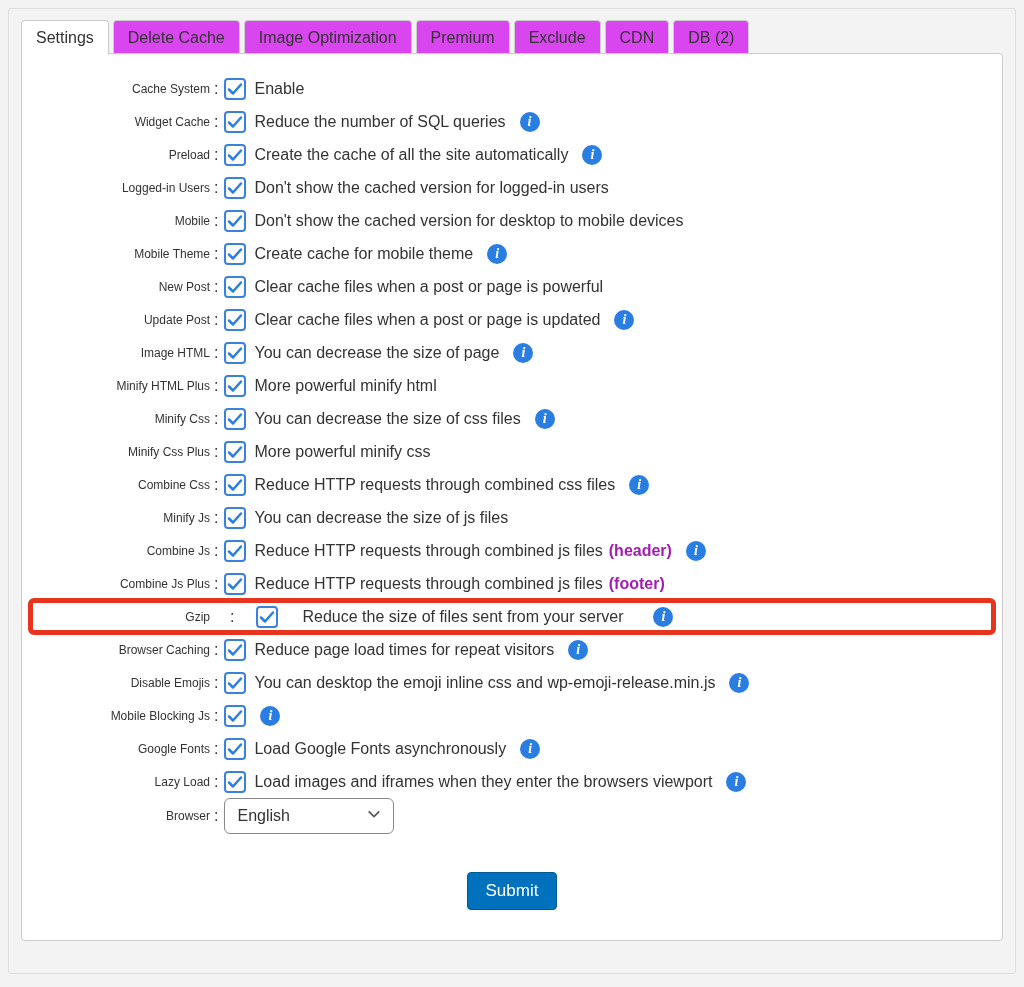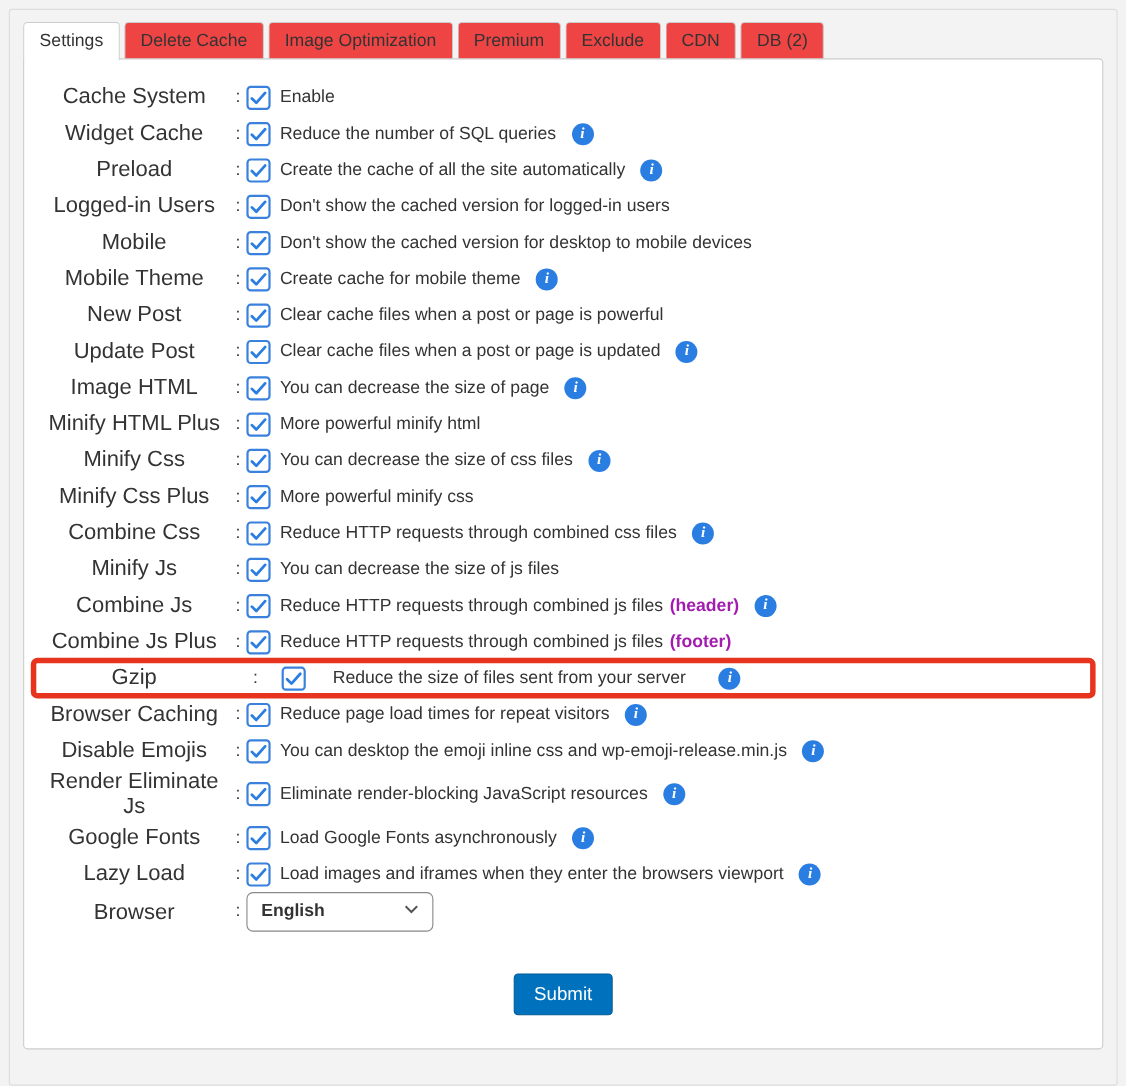--- a/index.html
+++ b/index.html
@@ -18,21 +18,21 @@
     padding: 10px 12px 31px;
     width: 1008px;
     margin: 0 auto;
   }
   .tabs {
     display: flex;
     gap: 4px;
     flex-wrap: wrap;
   }
   .tab {
-    background: #ef4444;
+    background: #d946ef;
     border: 1px solid #ccc;
     border-bottom: none;
     border-radius: 4px 4px 0 0;
     padding: 8px 14px;
     font-size: 16px;
     cursor: pointer;
     position: relative;
     top: 1px;
   }
   .tab.active {
@@ -48,23 +48,23 @@
     top: -1px;
   }
   .row {
     display: flex;
     align-items: center;
     min-height: 33px;
     padding: 0;
   }
   .row-label {
     width: 180px;
-    text-align: center;
+    text-align: right;
     padding-right: 4px;
-    font-size: 20px;
+    font-size: 12px;
   }
   .colon { padding: 0 6px 0 0; }
   .checkbox {
     width: 22px;
     height: 22px;
     border: 2px solid #3a81de;
     border-radius: 4px;
     display: flex;
     align-items: center;
     justify-content: center;
@@ -111,21 +111,20 @@
     right: -6px;
     top: -2px;
     bottom: -2px;
     border: 5px solid #e7341f;
     border-radius: 6px;
     pointer-events: none;
   }
   .select-wrap {
     display: flex;
     align-items: flex-start;
-    font-weight: bold;
   }
   .select {
     margin-left: 0;
     border: 1px solid #888;
     border-radius: 6px;
     padding: 8px 40px 8px 12px;
     font-size: 16px;
     background: #fff;
     position: relative;
     cursor: pointer;
@@ -365,28 +364,27 @@
           <span class="colon">:</span>
           <div class="checkbox">
             <svg viewBox="0 0 16 16">
               <path d="M2 8.5 L6 12.5 L14 3.5" fill="none" stroke="#2a7de1" stroke-width="2.5" stroke-linecap="round" stroke-linejoin="round"></path>
             </svg>
           </div>
           <span class="desc">You can desktop the emoji inline css and wp-emoji-release.min.js</span>
           <span class="info-icon">i</span>
         </div>
         <div class="row">
-          <div class="row-label">Render Eliminate Js</div>
-          <span class="colon">:</span>
-          <div class="checkbox">
-            <svg viewBox="0 0 16 16">
-              <path d="M2 8.5 L6 12.5 L14 3.5" fill="none" stroke="#2a7de1" stroke-width="2.5" stroke-linecap="round" stroke-linejoin="round"></path>
-            </svg>
-          </div>
-          <span class="desc">Eliminate render-blocking JavaScript resources</span>
+          <div class="row-label">Mobile Blocking Js</div>
+          <span class="colon">:</span>
+          <div class="checkbox">
+            <svg viewBox="0 0 16 16">
+              <path d="M2 8.5 L6 12.5 L14 3.5" fill="none" stroke="#2a7de1" stroke-width="2.5" stroke-linecap="round" stroke-linejoin="round"></path>
+            </svg>
+          </div>
           <span class="info-icon">i</span>
         </div>
         <div class="row">
           <div class="row-label">Google Fonts</div>
           <span class="colon">:</span>
           <div class="checkbox">
             <svg viewBox="0 0 16 16">
               <path d="M2 8.5 L6 12.5 L14 3.5" fill="none" stroke="#2a7de1" stroke-width="2.5" stroke-linecap="round" stroke-linejoin="round"></path>
             </svg>
           </div>

